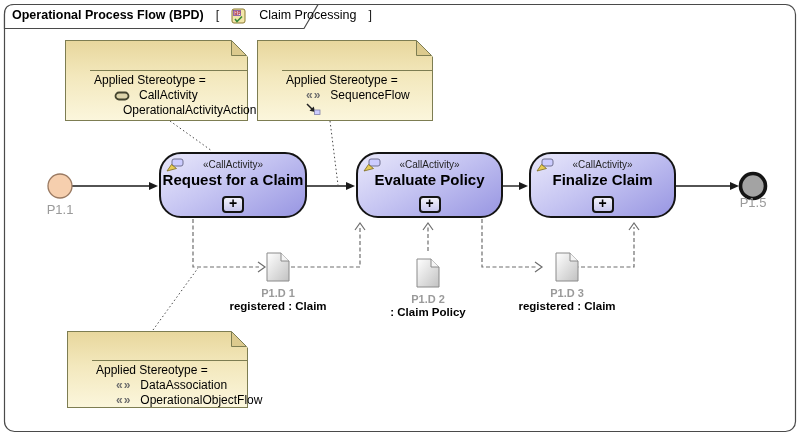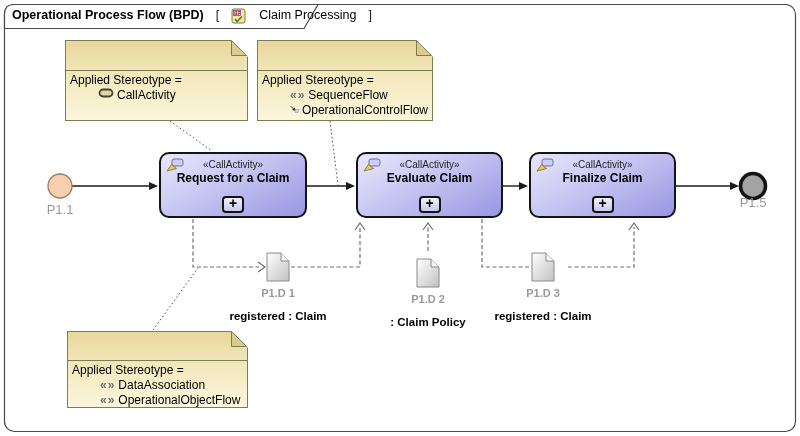--- a/index.html
+++ b/index.html
@@ -6,40 +6,40 @@
   .canvas{position:relative;width:800px;height:436px;background:#ffffff;overflow:hidden;
           font-family:"Liberation Sans",sans-serif;}
   .underlay{position:absolute;left:0;top:0;}
   
   .tab-text{position:absolute;left:12px;top:8px;height:17px;display:flex;align-items:flex-start;gap:12px;
             font-size:12.5px;color:#000;white-space:nowrap;}
   .tab-text .t-bold{font-weight:bold;}
   .tab-text .t-br{font-weight:normal;color:#222;}
   
   .note{position:absolute;border:1px solid #7d7d52;background:linear-gradient(to bottom,#e8d79d 0%,#f3e8bd 45%,#fbf6dc 100%);
-        box-sizing:border-box;font-size:12px;color:#000;}
+        box-sizing:border-box;font-size:12px;color:#000;padding-left:24px;}
   .note .fold{position:absolute;top:-1px;right:-1px;}
   .note-top{height:29px;border-bottom:1px solid #7d7d52;}
   .note-body{padding:2px 4px 0 4px;line-height:15px;}
-  .srow{display:flex;gap:3px;margin-left:28px;line-height:15px;}
+  .srow{display:flex;align-items:center;gap:9px;margin-left:20px;line-height:15px;}
   .guil{color:#6e6e6e;font-weight:bold;letter-spacing:1px;}
   
-  .activity{position:absolute;height:66px;box-sizing:border-box;border:2px solid #141414;border-radius:10px;
+  .activity{position:absolute;height:66px;box-sizing:border-box;border:2px solid #141414;border-radius:22px;
             background:linear-gradient(150deg,#e9e8fb 0%,#c6c5f2 45%,#9896e2 100%);text-align:center;}
   .stereo{margin-top:5px;font-size:10px;color:#1f1f1f;}
-  .aname{font-size:12px;font-weight:bold;color:#000;margin-top:1px;}
+  .aname{font-size:15px;font-weight:bold;color:#000;margin-top:1px;}
   .corner-icon{position:absolute;left:5px;top:4px;}
   .plusbox{position:absolute;left:50%;bottom:3px;transform:translateX(-50%);width:18px;height:13px;
            border:2px solid #141414;border-radius:4px;background:linear-gradient(#f2f2fb,#c9c8ef);
            font-size:14px;font-weight:bold;line-height:11px;color:#000;text-align:center;}
   
   .evlabel{position:absolute;font-size:13px;color:#9a9a9a;text-align:center;}
   .dobj{position:absolute;width:110px;text-align:center;}
   .did{font-size:11px;font-weight:bold;color:#9a9a9a;margin-top:1px;}
-  .dname{font-size:11.5px;font-weight:bold;color:#000;margin-top:11px;}
+  .dname{font-size:11.5px;font-weight:bold;color:#000;margin-top:1px;}
 </style>
 </head>
 <body>
 
 <div class="canvas">
 
   <svg class="underlay" width="800" height="436" viewBox="0 0 800 436">
     <defs>
       <linearGradient id="gdoc" x1="0" y1="0" x2="1" y2="1">
         <stop offset="0" stop-color="#ffffff"></stop>
@@ -109,20 +109,27 @@
       <polygon points="0.5,0.5 15.5,15.5 0.5,15.5" fill="#dcca8e" stroke="#7d7d52" stroke-width="1"></polygon>
     </svg>
     <div class="note-body">
       <div>Applied Stereotype =</div>
       <div class="srow">
         <svg width="16" height="10" viewBox="0 0 16 10">
           <rect x="1.5" y="1.5" width="13" height="7" rx="3.5" fill="#ded5ab" stroke="#44442e" stroke-width="1.8"></rect>
         </svg>
         <span>CallActivity</span>
       </div>
+      <div class="srow">
+        <svg width="15" height="13" viewBox="0 0 15 13">
+          <rect x="4.5" y="1" width="10" height="6" rx="1.5" fill="#ccccff" stroke="#8080a8" stroke-width="1"></rect>
+          <polygon points="1,12 5,6.5 9.5,10" fill="#e8cc55" stroke="#8a7a28" stroke-width="0.8"></polygon>
+        </svg>
+        <span>OperationalActivityAction</span>
+      </div>
     </div>
   </div>
 
   <div class="note" style="left:257px;top:40px;width:176px;height:81px">
     <div class="note-top"></div>
     <svg class="fold" width="17" height="17" viewBox="0 0 17 17">
       <polygon points="0,0 17,0 17,17" fill="#ffffff"></polygon>
       <polygon points="0.5,0.5 15.5,15.5 0.5,15.5" fill="#dcca8e" stroke="#7d7d52" stroke-width="1"></polygon>
     </svg>
     <div class="note-body">
@@ -130,21 +137,20 @@
       <div class="srow">
         <span class="guil">«»</span>
         <span>SequenceFlow</span>
       </div>
       <div class="srow">
         <svg width="15" height="12" viewBox="0 0 15 12">
           <line x1="1" y1="1" x2="7.5" y2="7.5" stroke="#222222" stroke-width="1.5"></line>
           <polygon points="9,9 3.5,7.8 7.8,3.5" fill="#222222"></polygon>
           <rect x="8.5" y="7" width="5.5" height="4.5" fill="#ccccff" stroke="#8080a8" stroke-width="0.8"></rect>
         </svg>
-        <span>OperationalControlFlow</span>
       </div>
     </div>
   </div>
 
   <div class="note" style="left:67px;top:331px;width:181px;height:77px">
     <div class="note-top" style="height:28px"></div>
     <svg class="fold" width="17" height="17" viewBox="0 0 17 17">
       <polygon points="0,0 17,0 17,17" fill="#ffffff"></polygon>
       <polygon points="0.5,0.5 15.5,15.5 0.5,15.5" fill="#dcca8e" stroke="#7d7d52" stroke-width="1"></polygon>
     </svg>
@@ -170,21 +176,21 @@
     <div class="aname">Request for a Claim</div>
     <div class="plusbox">+</div>
   </div>
 
   <div class="activity" style="left:356px;top:152px;width:147px">
     <svg class="corner-icon" width="18" height="15" viewBox="0 0 18 15">
       <rect x="6" y="1" width="11" height="7" rx="2" fill="#ccccff" stroke="#707090" stroke-width="1"></rect>
       <polygon points="1,13 5.5,6.5 10.5,10.5" fill="#e8cc55" stroke="#7a6a20" stroke-width="0.8"></polygon>
     </svg>
     <div class="stereo">«CallActivity»</div>
-    <div class="aname">Evaluate Claim</div>
+    <div class="aname">Evaluate Policy</div>
     <div class="plusbox">+</div>
   </div>
 
   <div class="activity" style="left:529px;top:152px;width:147px">
     <svg class="corner-icon" width="18" height="15" viewBox="0 0 18 15">
       <rect x="6" y="1" width="11" height="7" rx="2" fill="#ccccff" stroke="#707090" stroke-width="1"></rect>
       <polygon points="1,13 5.5,6.5 10.5,10.5" fill="#e8cc55" stroke="#7a6a20" stroke-width="0.8"></polygon>
     </svg>
     <div class="stereo">«CallActivity»</div>
     <div class="aname">Finalize Claim</div>
@@ -205,21 +211,21 @@
 
   <div class="dobj" style="left:373px;top:258px">
     <svg width="24" height="30" viewBox="0 0 24 30">
       <path d="M1,1 H15 L23,9 V29 H1 Z" fill="url(#gdoc)" stroke="#8a8a8a" stroke-width="1"></path>
       <path d="M15,1 V9 H23" fill="#f5f5f5" stroke="#8a8a8a" stroke-width="1"></path>
     </svg>
     <div class="did">P1.D 2</div>
     <div class="dname">: Claim Policy</div>
   </div>
 
-  <div class="dobj" style="left:488px;top:252px">
+  <div class="dobj" style="left:512px;top:252px">
     <svg width="24" height="30" viewBox="0 0 24 30">
       <path d="M1,1 H15 L23,9 V29 H1 Z" fill="url(#gdoc)" stroke="#8a8a8a" stroke-width="1"></path>
       <path d="M15,1 V9 H23" fill="#f5f5f5" stroke="#8a8a8a" stroke-width="1"></path>
     </svg>
     <div class="did">P1.D 3</div>
     <div class="dname">registered : Claim</div>
   </div>
 
 </div>
 

